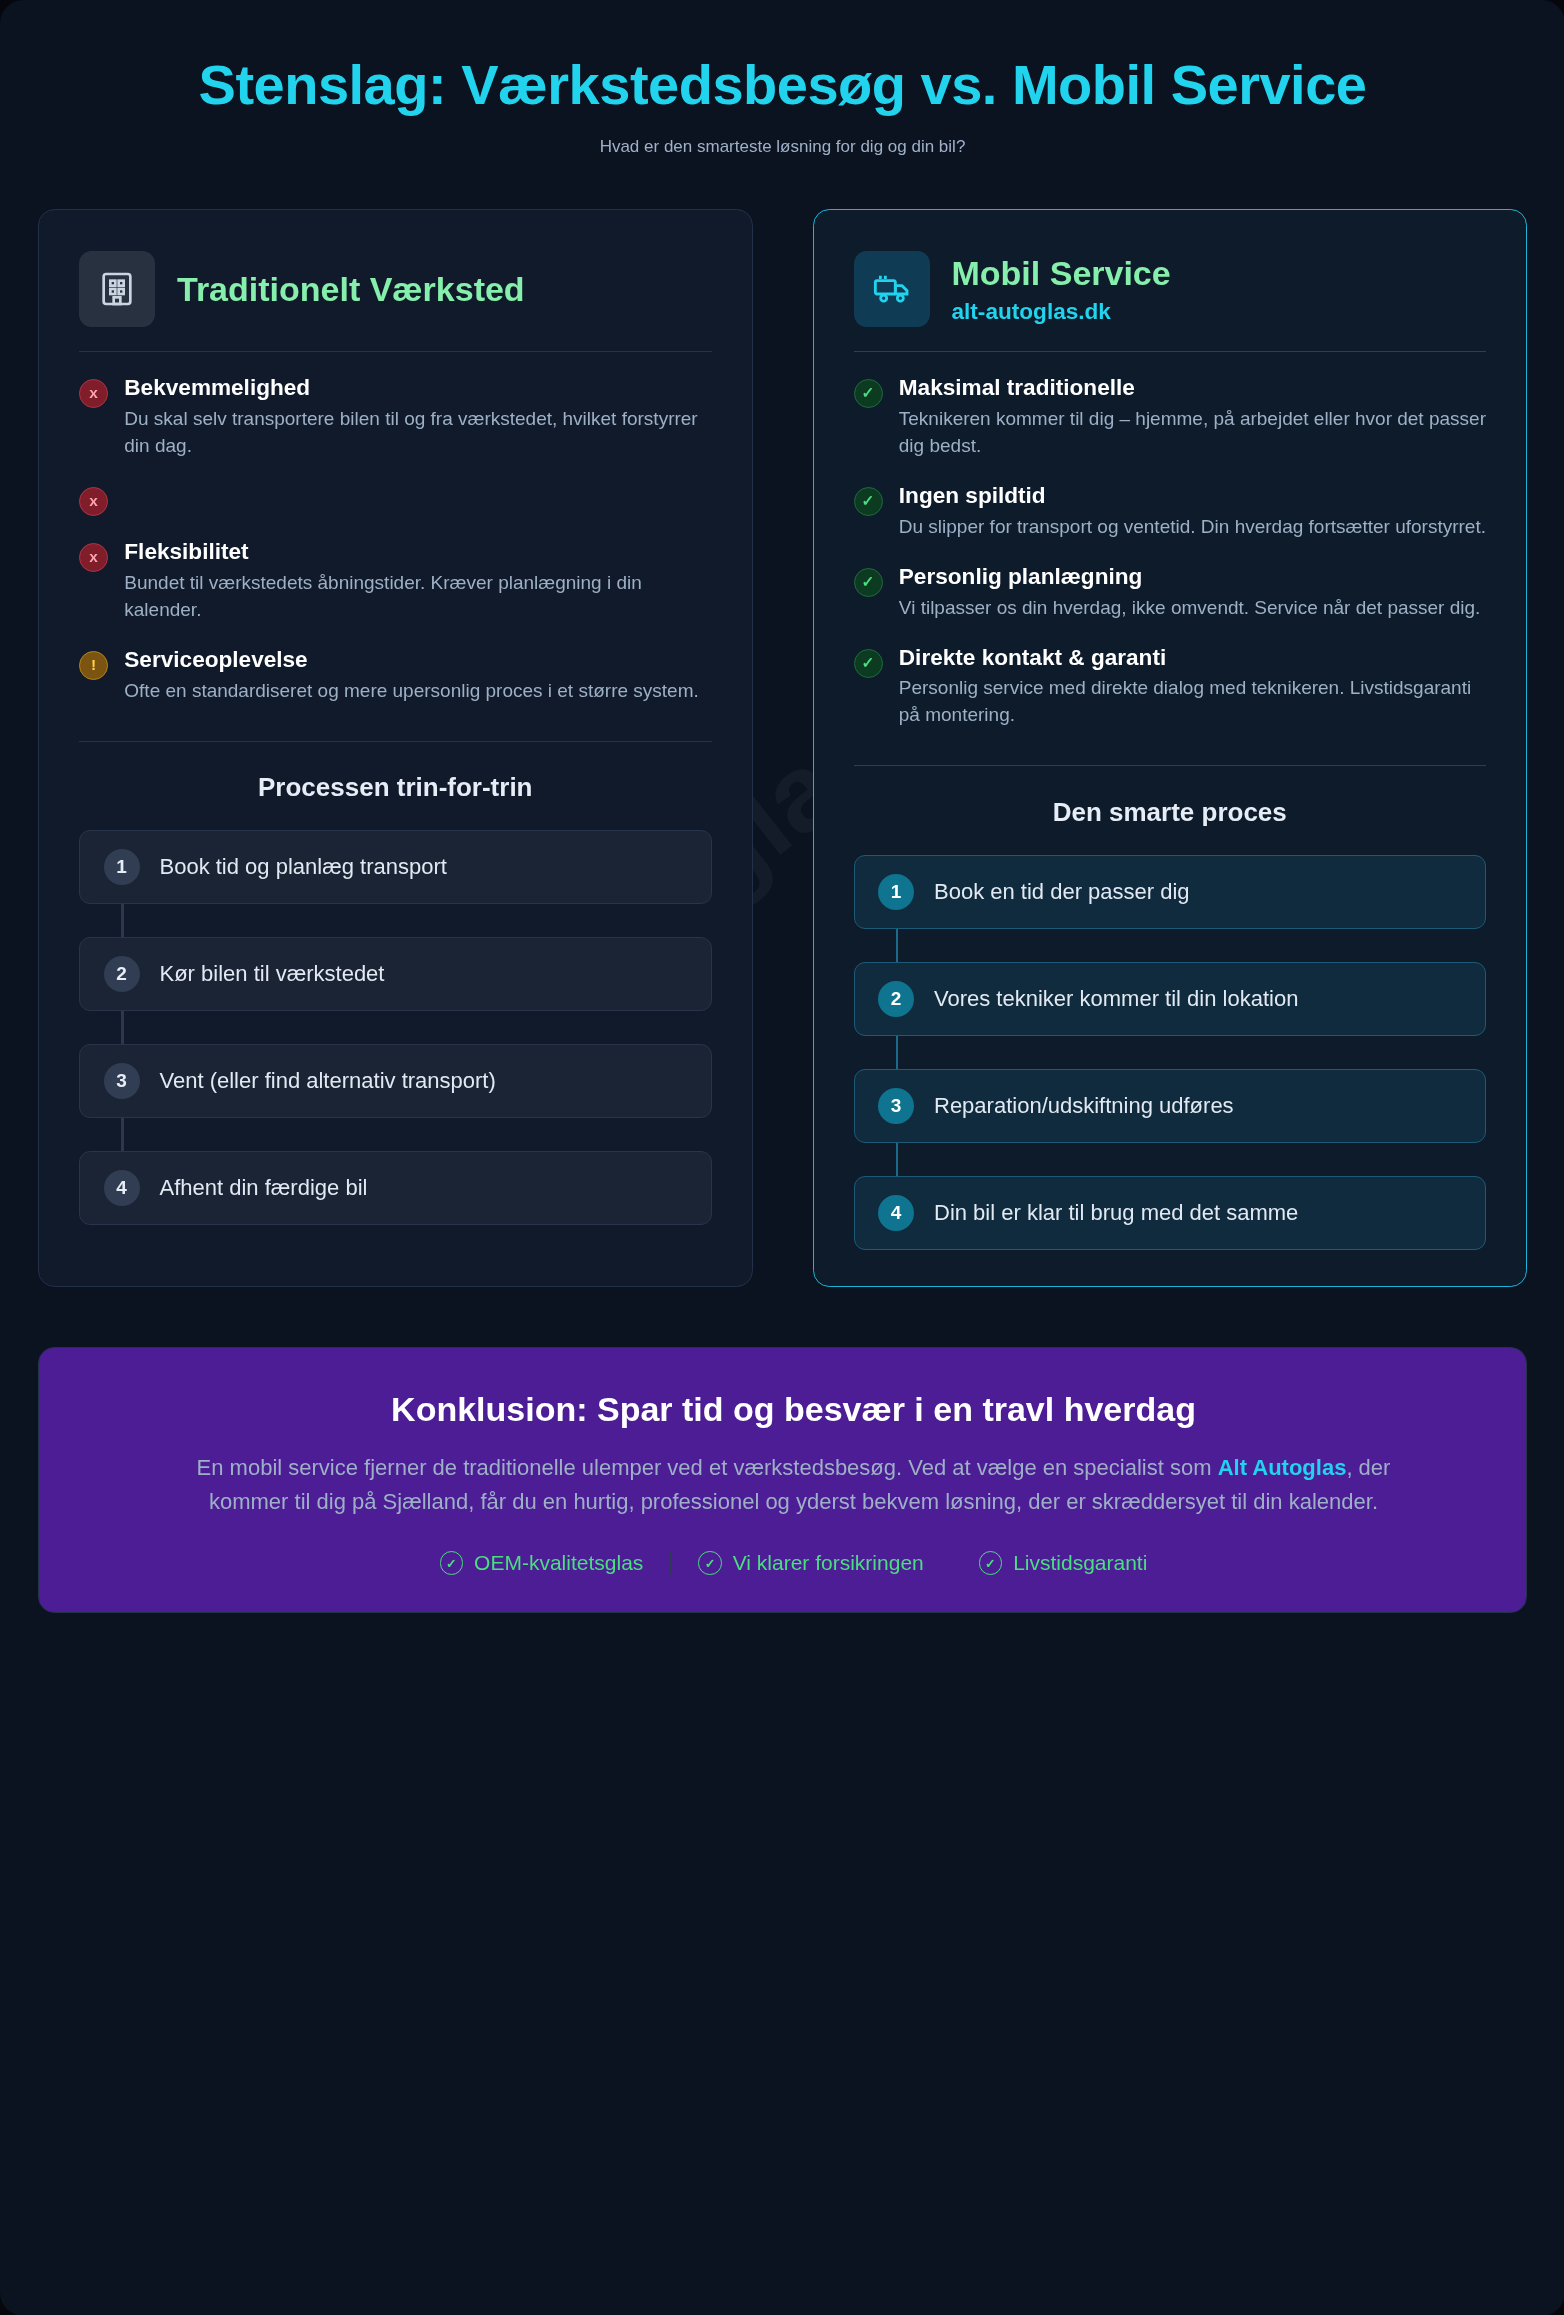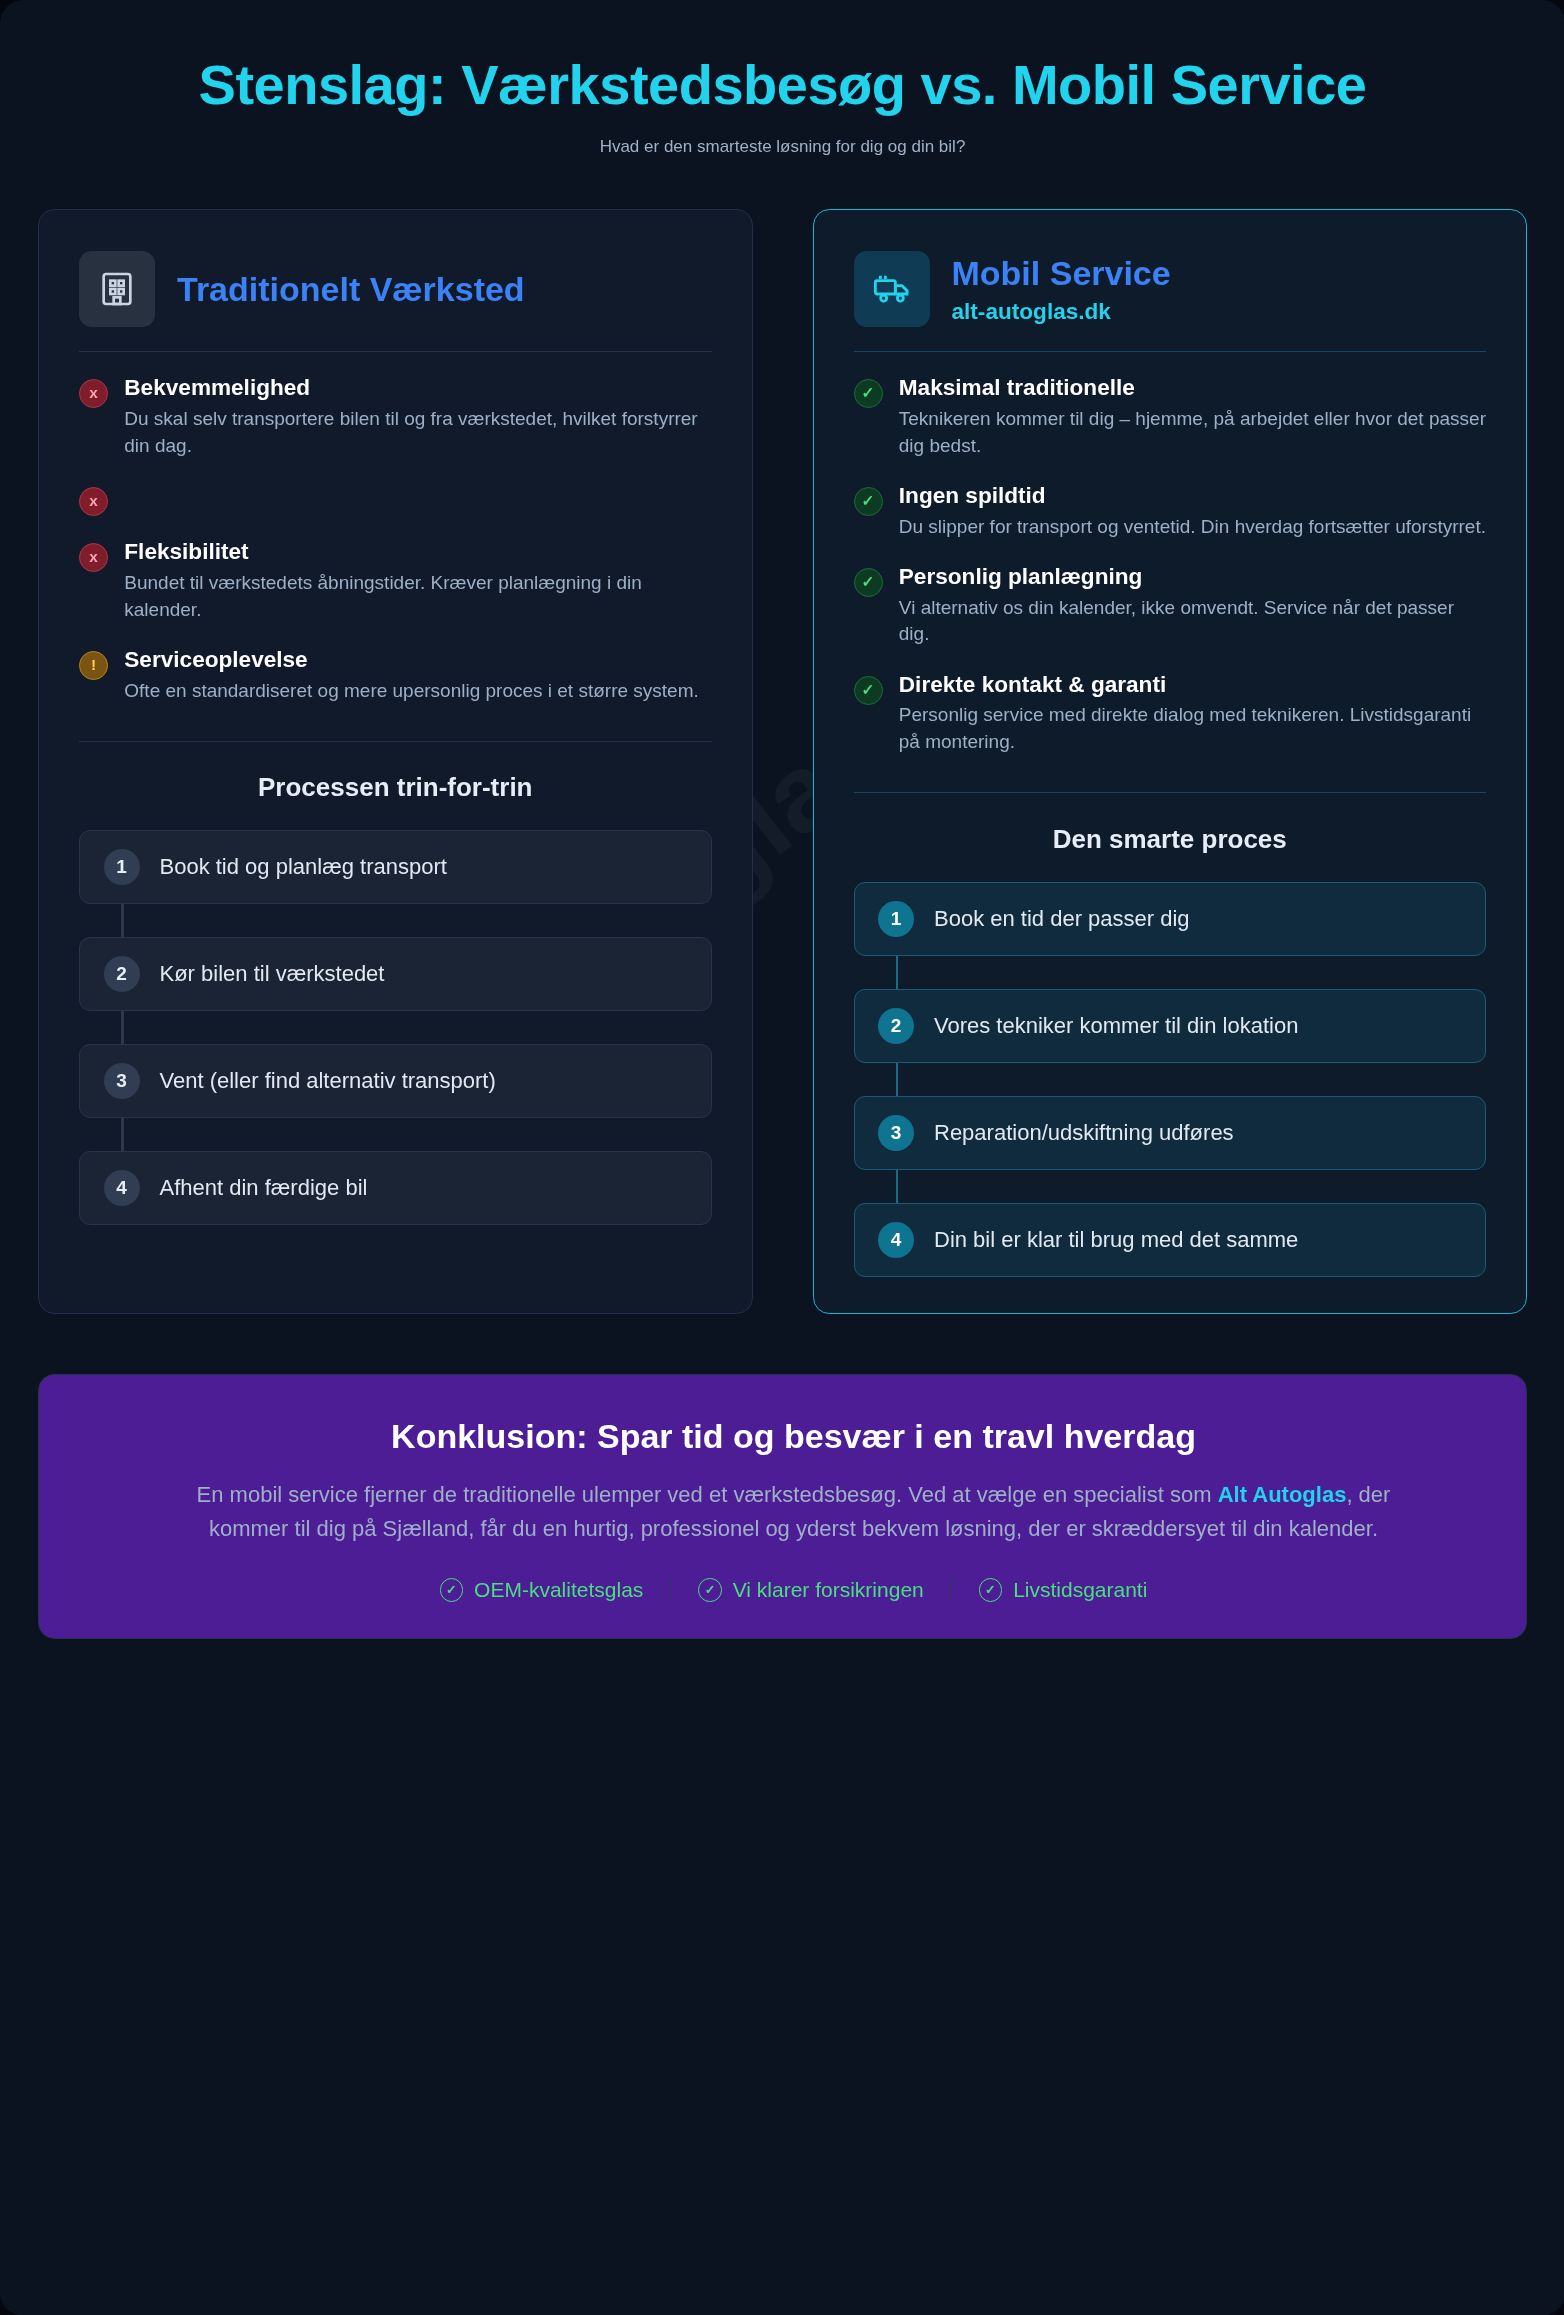--- a/index.html
+++ b/index.html
@@ -75,21 +75,21 @@
     width: 76px; height: 76px;
     border-radius: 12.7px;
     display: flex; align-items: center; justify-content: center;
     flex: none;
   }
   .icon-box.grey { background: #28313f; }
   .icon-box.blue { background: #0f3b55; }
   .col-title {
     font-size: 34px;
     font-weight: bold;
-    color: #3b82f6;
+    color: #86efac;
     line-height: 1.2;
   }
   .col-sub {
     margin-top: 5.4px;
     font-size: 22.6px;
     font-weight: bold;
     color: #22d3ee;
   }
   .divider { height: 0.9px; background: #24324a; margin: 0 0 23.5px 0; }
   .divider.blue { background: #17465f; }
@@ -279,21 +279,21 @@
         <div class="bullet green">✓</div>
         <div>
           <div class="feat-title">Ingen spildtid</div>
           <div class="feat-desc">Du slipper for transport og ventetid. Din hverdag fortsætter uforstyrret.</div>
         </div>
       </div>
       <div class="feat">
         <div class="bullet green">✓</div>
         <div>
           <div class="feat-title">Personlig planlægning</div>
-          <div class="feat-desc">Vi alternativ os din kalender, ikke omvendt. Service når det passer dig.</div>
+          <div class="feat-desc">Vi tilpasser os din hverdag, ikke omvendt. Service når det passer dig.</div>
         </div>
       </div>
       <div class="feat">
         <div class="bullet green">✓</div>
         <div>
           <div class="feat-title">Direkte kontakt &amp; garanti</div>
           <div class="feat-desc">Personlig service med direkte dialog med teknikeren. Livstidsgaranti på montering.</div>
         </div>
       </div>
 

